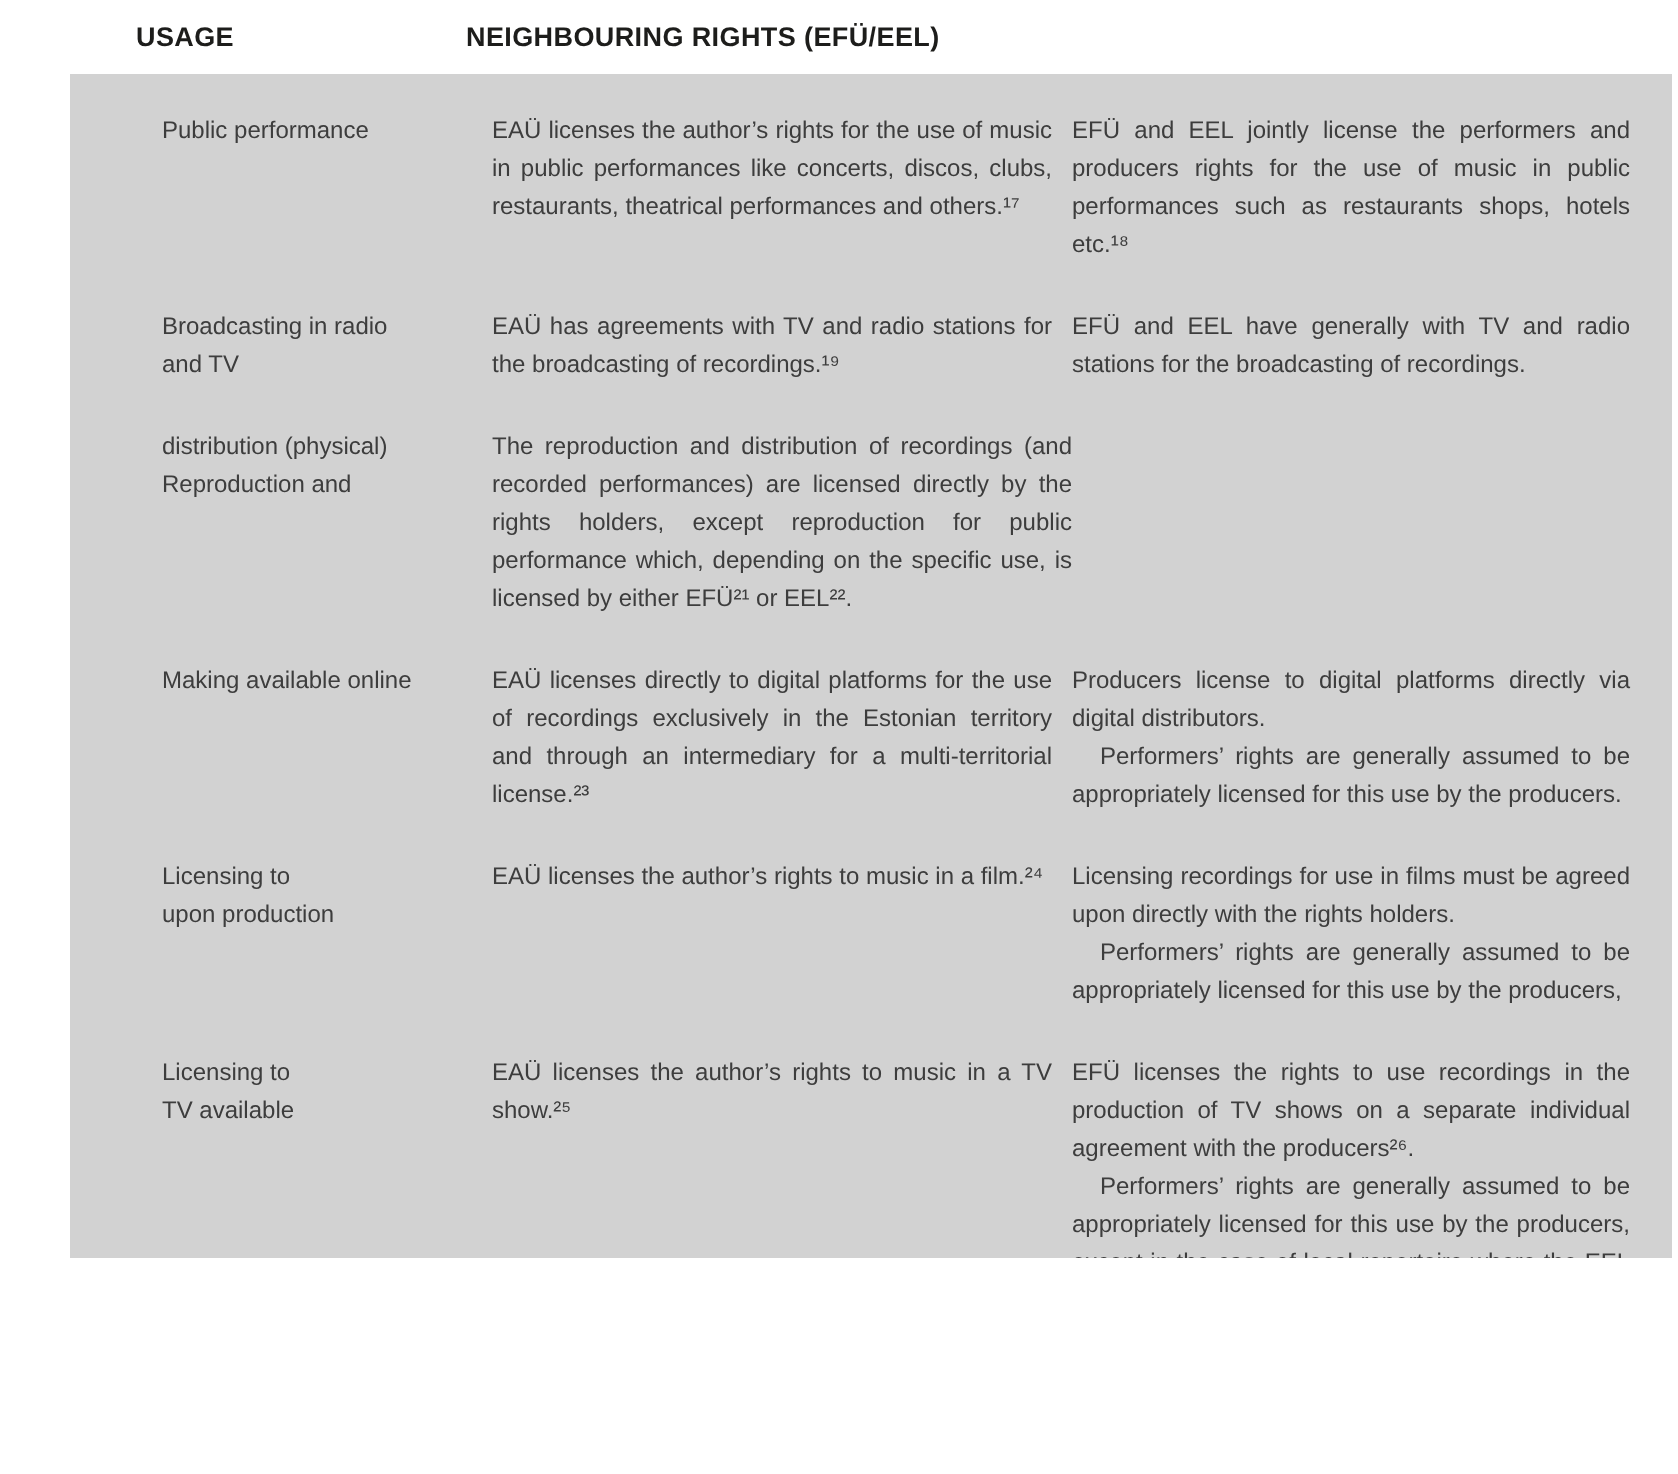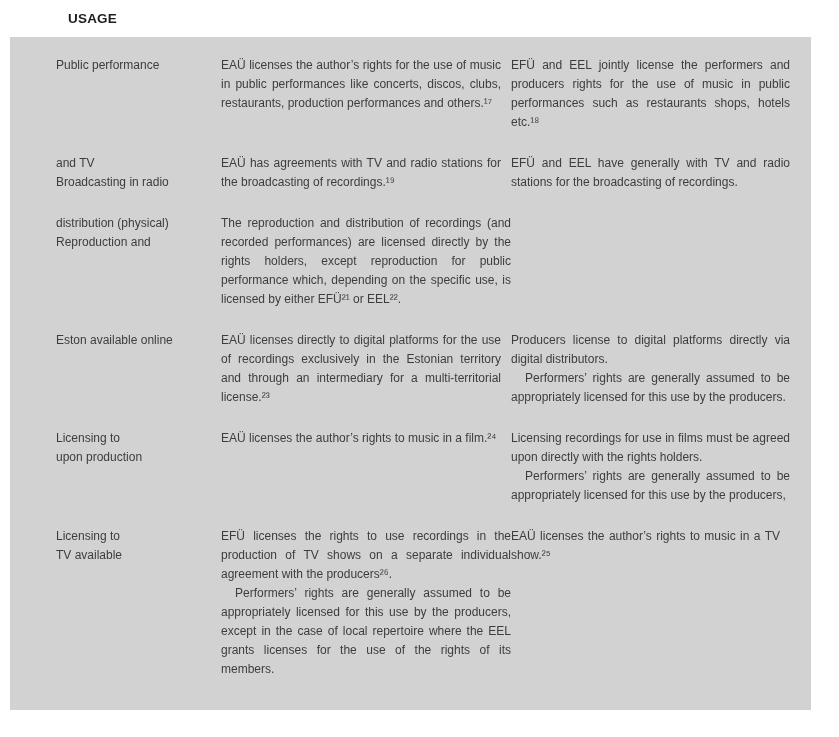--- a/index.html
+++ b/index.html
@@ -26,23 +26,23 @@
     padding:11px 21px 0 46px;
   }
   .table-header .hcell{
     font-size:13.5px;
     font-weight:bold;
     letter-spacing:0.2px;
     color:var(--header-text);
     white-space:nowrap;
   }
   .panel{
-    margin-left:10px;
+    margin-left:35px;
     width:801px;
-    height:673px;
+    height:592px;
     background:var(--panel-bg);
     padding:19px 21px 13px 46px;
     overflow:hidden;
   }
   .row{margin-bottom:22px;}
   .row:last-child{margin-bottom:0;}
   .cell, .usage{
     font-size:12px;
     line-height:19px;
     color:var(--body-text);
@@ -57,40 +57,41 @@
   .cell p + p{text-indent:14px;}
   .usage div{white-space:nowrap;}
 </style>
 </head>
 <body>
 
 <div class="page">
 
   <div class="table-header grid">
     <div class="hcell">USAGE</div>
+    <div class="hcell">NEIGHBOURING RIGHTS (EFÜ/EEL)</div>
   </div>
 
   <div class="panel">
 
     <div class="row grid">
       <div class="usage">
         <div>Public performance</div>
       </div>
       <div class="cell authors">
-        <p>EAÜ licenses the author’s rights for the use of music in public performances like concerts, discos, clubs, restaurants, production perfor­mances and others.¹⁷</p>
+        <p>EAÜ licenses the author’s rights for the use of music in public performances like concerts, discos, clubs, restaurants, theatrical perfor­mances and others.¹⁷</p>
       </div>
       <div class="cell neigh">
         <p>EFÜ and EEL jointly license the performers and producers rights for the use of music in public performances such as restaurants shops, hotels etc.¹⁸</p>
       </div>
     </div>
 
     <div class="row grid">
       <div class="usage">
+        <div>Broadcasting in radio</div>
         <div>and TV</div>
-        <div>Broadcasting in radio</div>
       </div>
       <div class="cell authors">
         <p>EAÜ has agreements with TV and radio stati­ons for the broadcasting of recordings.¹⁹</p>
       </div>
       <div class="cell neigh">
         <p>EFÜ and EEL have generally with TV and ra­dio stations for the broadcasting of recordings.</p>
       </div>
     </div>
 
     <div class="row grid">
@@ -98,21 +99,21 @@
         <div>distribution (physical)</div>
         <div>Reproduction and</div>
       </div>
       <div class="cell neigh">
         <p>The reproduction and distribution of recordings (and recorded performances) are licensed di­rectly by the rights holders, except reproduction for public performance which, depending on the specific use, is licensed by either EFÜ²¹ or EEL²².</p>
       </div>
     </div>
 
     <div class="row grid">
       <div class="usage">
-        <div>Eston available online</div>
+        <div>Making available online</div>
       </div>
       <div class="cell authors">
         <p>EAÜ licenses directly to digital platforms for the use of recordings exclusively in the Eston­ian territory and through an intermediary for a multi-territorial license.²³</p>
       </div>
       <div class="cell neigh">
         <p>Producers license to digital platforms directly via digital distributors.</p>
         <p>Performers’ rights are generally assumed to be appropriately licensed for this use by the producers.</p>
       </div>
     </div>
 
@@ -128,23 +129,23 @@
         <p>Licensing recordings for use in films must be agreed upon directly with the rights holders.</p>
         <p>Performers’ rights are generally assumed to be appropriately licensed for this use by the producers,</p>
       </div>
     </div>
 
     <div class="row grid">
       <div class="usage">
         <div>Licensing to</div>
         <div>TV available</div>
       </div>
+      <div class="cell authors">
+        <p>EAÜ licenses the author’s rights to music in a TV show.²⁵</p>
+      </div>
       <div class="cell neigh">
         <p>EFÜ licenses the rights to use recordings in the production of TV shows on a separate indivi­dual agreement with the producers²⁶.</p>
         <p>Performers’ rights are generally assumed to be appropriately licensed for this use by the producers, except in the case of local reper­toire where the EEL grants licenses for the use of the rights of its members.</p>
-      </div>
-      <div class="cell authors">
-        <p>EAÜ licenses the author’s rights to music in a TV show.²⁵</p>
       </div>
     </div>
 
   </div>
 </div>
 
 </body></html>

